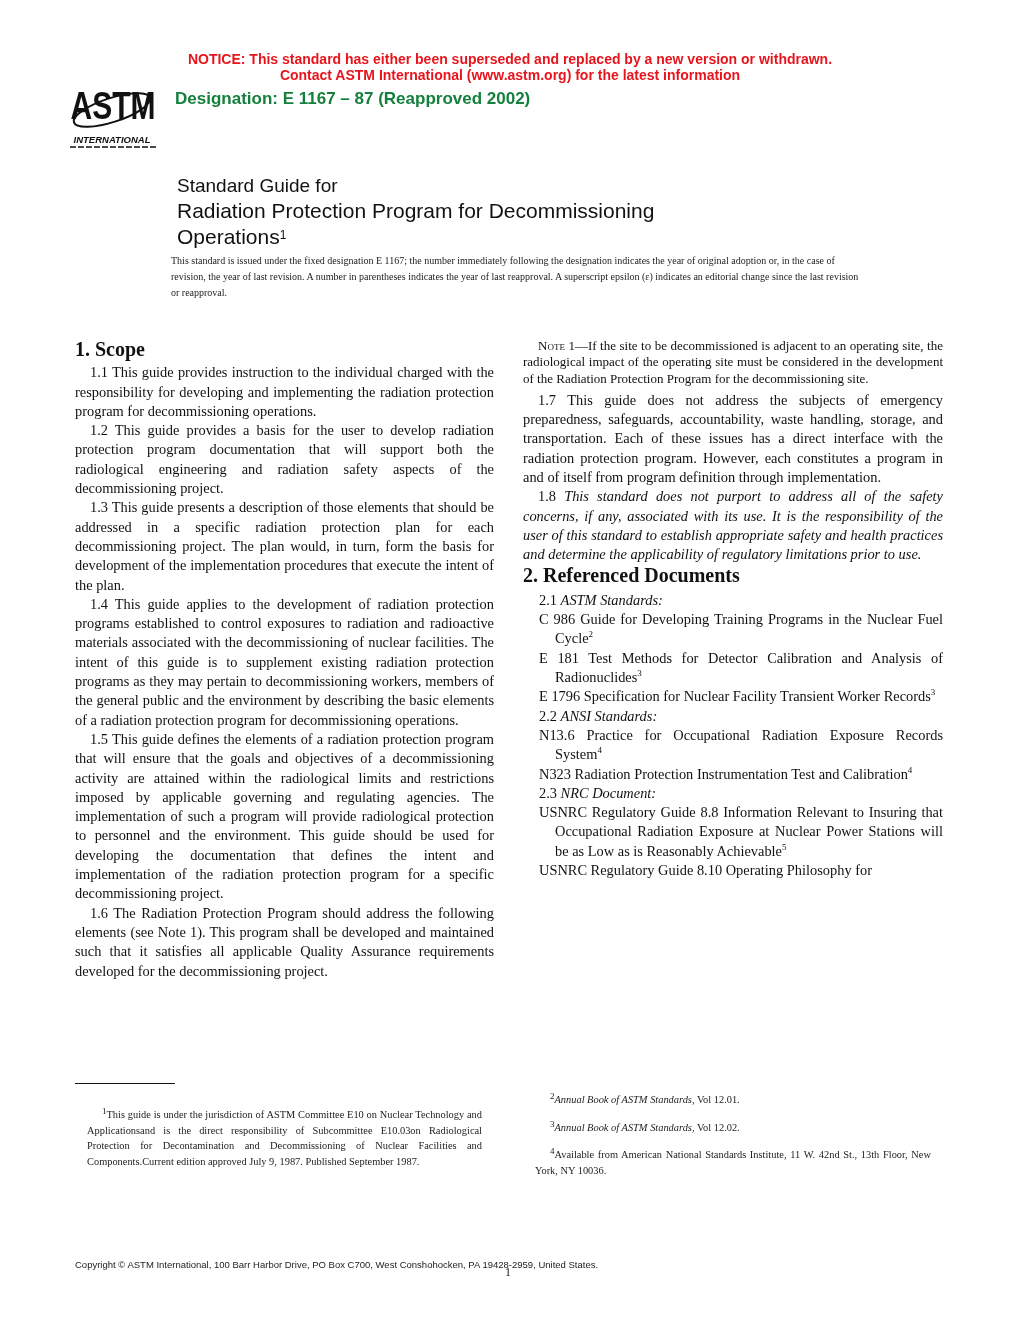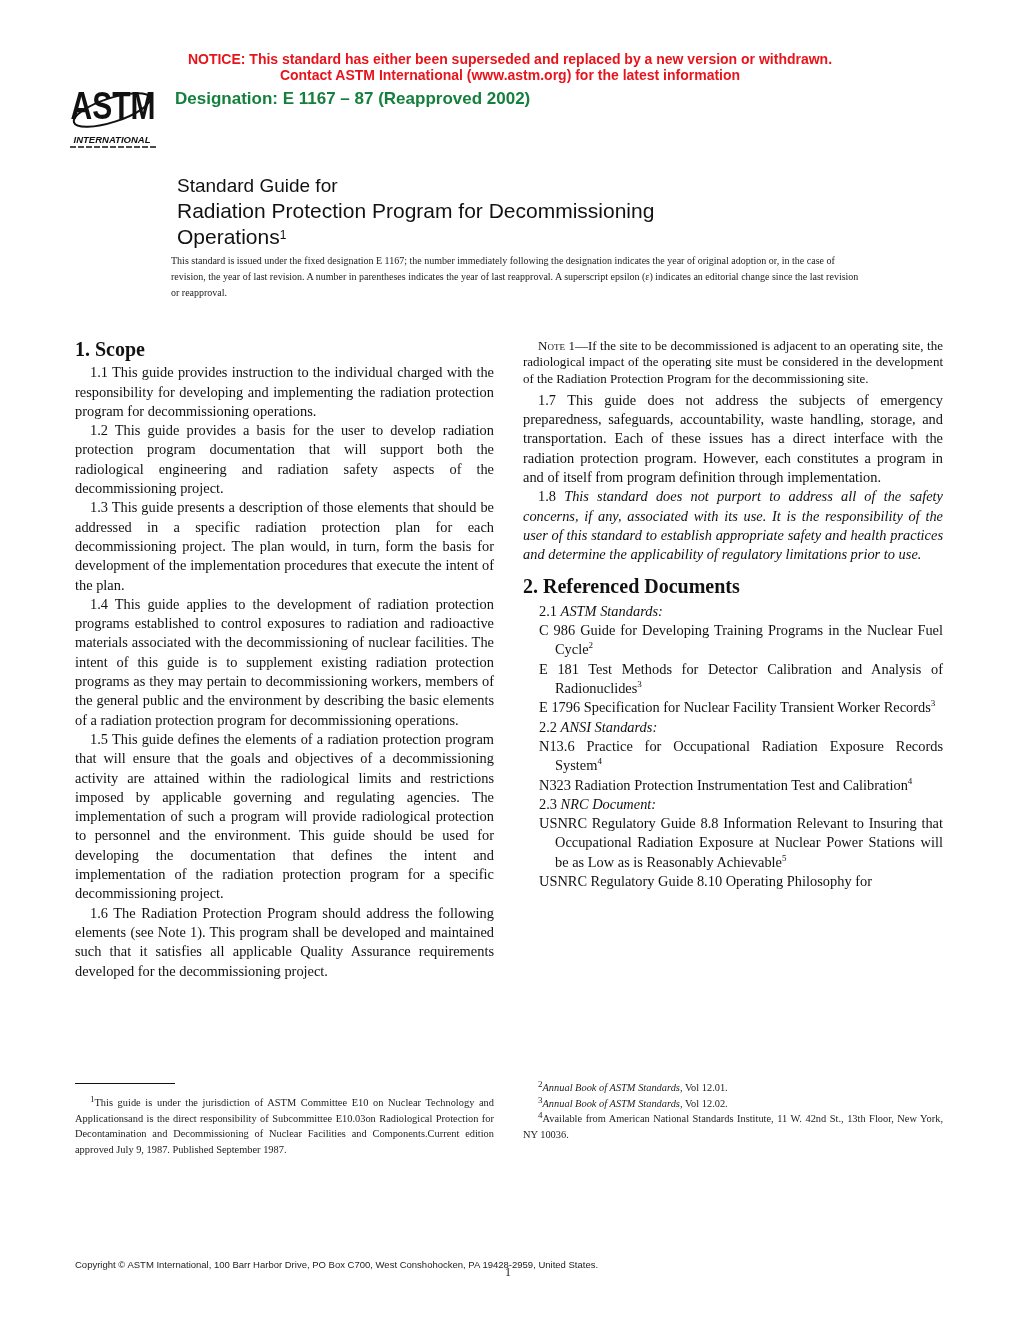--- a/index.html
+++ b/index.html
@@ -21,21 +21,21 @@
   .note { font-size: 13px; line-height: 16.3px; text-indent: 15px; margin: 0 0 4px 0; }
   .note .sc { font-variant: small-caps; }
   .italic { font-style: italic; }
   .sub-h { margin: 0 0 0 16px; }
   .ref { margin: 0 0 0 16px; padding-left: 16px; text-indent: -16px; }
   sup.fn { font-size: 9px; line-height: 0; }
   .footnote-rule { position: absolute; top: 1083px; left: 75px; width: 100px; height: 1px; background: #111; }
   .footnotes { position: absolute; font-family: "Liberation Serif", serif; font-size: 10.4px; line-height: 15.6px; color: #222; text-align: justify; }
   .fn-left { top: 1095px; left: 75px; width: 419px; }
   .fn-right { top: 1080px; left: 523px; width: 420px; }
-  .fn-p { text-indent: 15px; margin: 0; }
+  .fn-p { text-indent: 15px; margin: 12px; }
   .copyright { position: absolute; top: 1259px; left: 75px; font-family: "Liberation Sans", sans-serif; font-size: 9.5px; color: #222; }
   .page-num { position: absolute; top: 1265px; left: 505px; font-family: "Liberation Serif", serif; font-size: 12px; color: #222; }
 </style>
 </head>
 <body>
 
 <div class="notice">
   <div>NOTICE: This standard has either been superseded and replaced by a new version or withdrawn.</div>
   <div>Contact ASTM International (www.astm.org) for the latest information</div>
 </div>
@@ -66,21 +66,21 @@
   <p class="para">1.3  This guide presents a description of those elements that should be addressed in a specific radiation protection plan for each decommissioning project. The plan would, in turn, form the basis for development of the implementation procedures that execute the intent of the plan.</p>
   <p class="para">1.4 This guide applies to the development of radiation protection programs established to control exposures to radiation and radioactive materials associated with the decommissioning of nuclear facilities. The intent of this guide is to supplement existing radiation protection programs as they may pertain to decommissioning workers, members of the general public and the environment by describing the basic elements of a radiation protection program for decommissioning operations.</p>
   <p class="para">1.5  This guide defines the elements of a radiation protection program that will ensure that the goals and objectives of a decommissioning activity are attained within the radiological limits and restrictions imposed by applicable governing and regulating agencies. The implementation of such a program will provide radiological protection to personnel and the environment. This guide should be used for developing the documentation that defines the intent and implementation of the radiation protection program for a specific decommissioning project.</p>
   <p class="para">1.6 The Radiation Protection Program should address the following elements (see Note 1). This program shall be developed and maintained such that it satisfies all applicable Quality Assurance requirements developed for the decommissioning project.</p>
 </div>
 
 <div class="col col-right">
   <p class="note"><span class="sc">Note 1</span><span>—If the site to be decommissioned is adjacent to an operating site, the radiological impact of the operating site must be considered in the development of the Radiation Protection Program for the decommissioning site.</span></p>
   <p class="para">1.7 This guide does not address the subjects of emergency preparedness, safeguards, accountability, waste handling, storage, and transportation. Each of these issues has a direct interface with the radiation protection program. However, each constitutes a program in and of itself from program definition through implementation.</p>
   <p class="para"><span>1.8 </span><span class="italic">This standard does not purport to address all of the safety concerns, if any, associated with its use. It is the responsibility of the user of this standard to establish appropriate safety and health practices and determine the applicability of regulatory limitations prior to use.</span></p>
-  <div class="section-h" style="margin-top:12px;margin-bottom:6px">2.  Referenced Documents</div>
+  <div class="section-h" style="margin-top:1px;margin-bottom:6px">2.  Referenced Documents</div>
   <div id="ref-groups">
       <div class="sub-h"><span>2.1 </span><span class="italic">ASTM Standards:</span></div>
       <div class="ref"><span>C 986 Guide for Developing Training Programs in the Nuclear Fuel Cycle</span><sup class="fn">2</sup></div>
       <div class="ref"><span>E 181 Test Methods for Detector Calibration and Analysis of Radionuclides</span><sup class="fn">3</sup></div>
       <div class="ref"><span>E 1796 Specification for Nuclear Facility Transient Worker Records</span><sup class="fn">3</sup></div>
       <div class="sub-h"><span>2.2  </span><span class="italic">ANSI Standards:</span></div>
       <div class="ref"><span>N13.6 Practice for Occupational Radiation Exposure Records System</span><sup class="fn">4</sup></div>
       <div class="ref"><span>N323 Radiation Protection Instrumentation Test and Calibration</span><sup class="fn">4</sup></div>
       <div class="sub-h"><span>2.3  </span><span class="italic">NRC Document:</span></div>
       <div class="ref"><span>USNRC Regulatory Guide 8.8 Information Relevant to Insuring that Occupational Radiation Exposure at Nuclear Power Stations will be as Low as is Reasonably Achievable</span><sup class="fn">5</sup></div>

